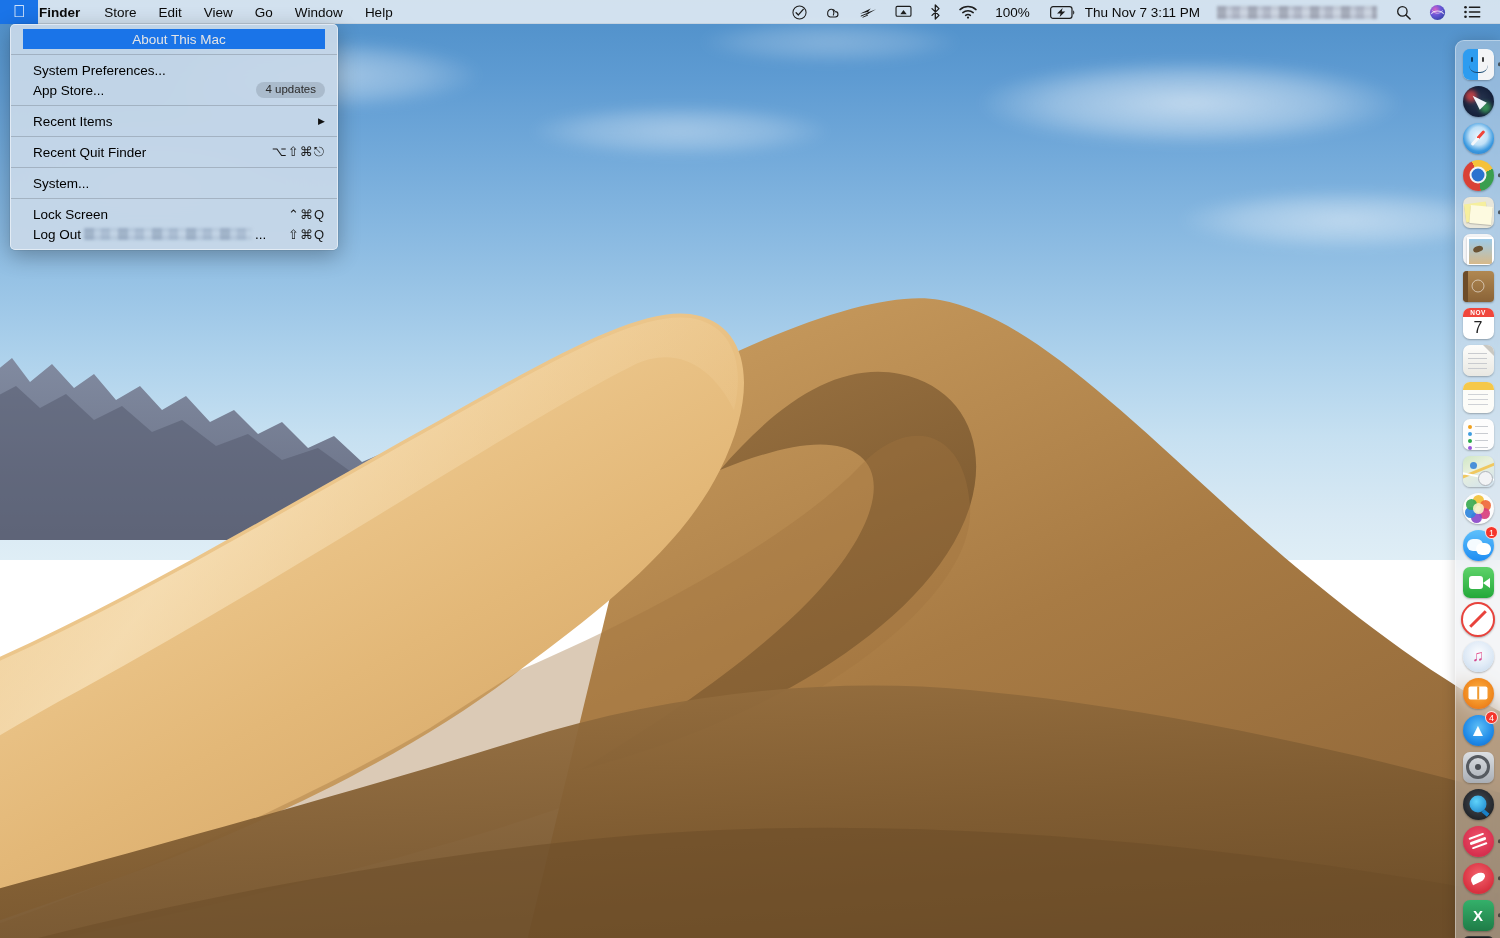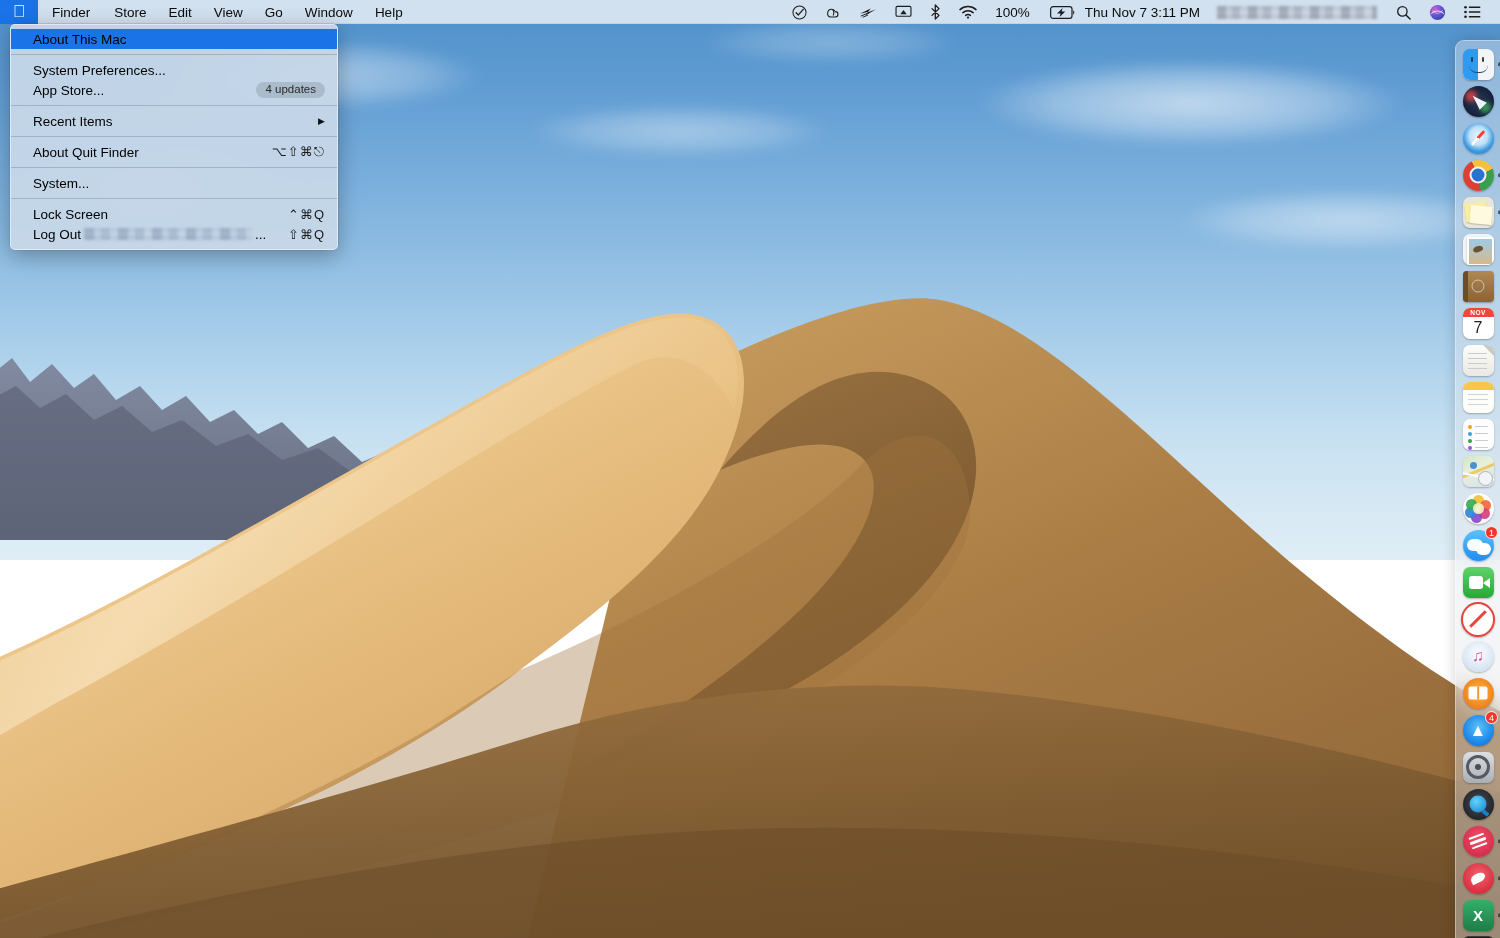--- a/index.html
+++ b/index.html
@@ -65,21 +65,21 @@
   .apple-menu-btn {
     width:38px; height:24px; display:flex; align-items:center; justify-content:center;
     background:#1a74e8;
   }
   .apple-glyph { color:#fff; font-size:17px; line-height:1; margin-top:-2px;}
 
   .mb-item {
     padding:0 11px; height:24px; display:flex; align-items:center;
     white-space:nowrap; font-size:13.5px;
   }
-  .mb-item.bold { font-weight:normal; padding-left:14px; padding-right:13px;}
+  .mb-item.bold { font-weight:bold; padding-left:1px; padding-right:13px;}
 
   .mb-status {
     height:24px; display:flex; align-items:center; justify-content:center;
     padding:0 9px; color:#111;
   }
   .mb-text { height:24px; display:flex; align-items:center; padding:0 7px; font-size:13.5px; white-space:nowrap;}
   .mb-batt-pct { padding-right:20px; padding-left:9px;}
 
   .blurred {
     display:inline-block;
@@ -113,22 +113,23 @@
     z-index: 50;
   }
   .menu-row {
     height: 20px;
     display:flex; align-items:center;
     padding: 0 12px 0 22px;
     white-space:nowrap;
     position:relative;
   }
   .menu-row.highlighted {
-    background:#1a74e8; color:#000000;
-    margin: 0 0px;
+    background:#1a74e8; color:#e5e5e5;
+    margin: 0 12px;
+    justify-content: center;
   }
   .menu-label { flex:0 0 auto; }
   .menu-spacer { flex:1 1 auto; }
   .menu-shortcut {
     font-size:13px; color:#1a1a1a; letter-spacing:1px;
     margin-left:14px;
   }
   .menu-sep {
     height:1px; background: rgba(0,0,0,0.16);
     margin: 5px 0 5px 0;
@@ -526,21 +527,21 @@
 
     <div class="menu-row">
       <span class="menu-label">Recent Items</span>
       <span class="menu-spacer"></span>
       <span class="submenu-arrow">▶</span>
     </div>
 
     <div class="menu-sep"></div>
 
     <div class="menu-row">
-      <span class="menu-label">About Quit Finder</span>
+      <span class="menu-label">Recent Quit Finder</span>
       <span class="menu-spacer"></span>
       <span class="menu-shortcut">⌥⇧⌘⎋</span>
     </div>
 
     <div class="menu-sep"></div>
 
     <div class="menu-row">
       <span class="menu-label">System...</span>
     </div>
 

